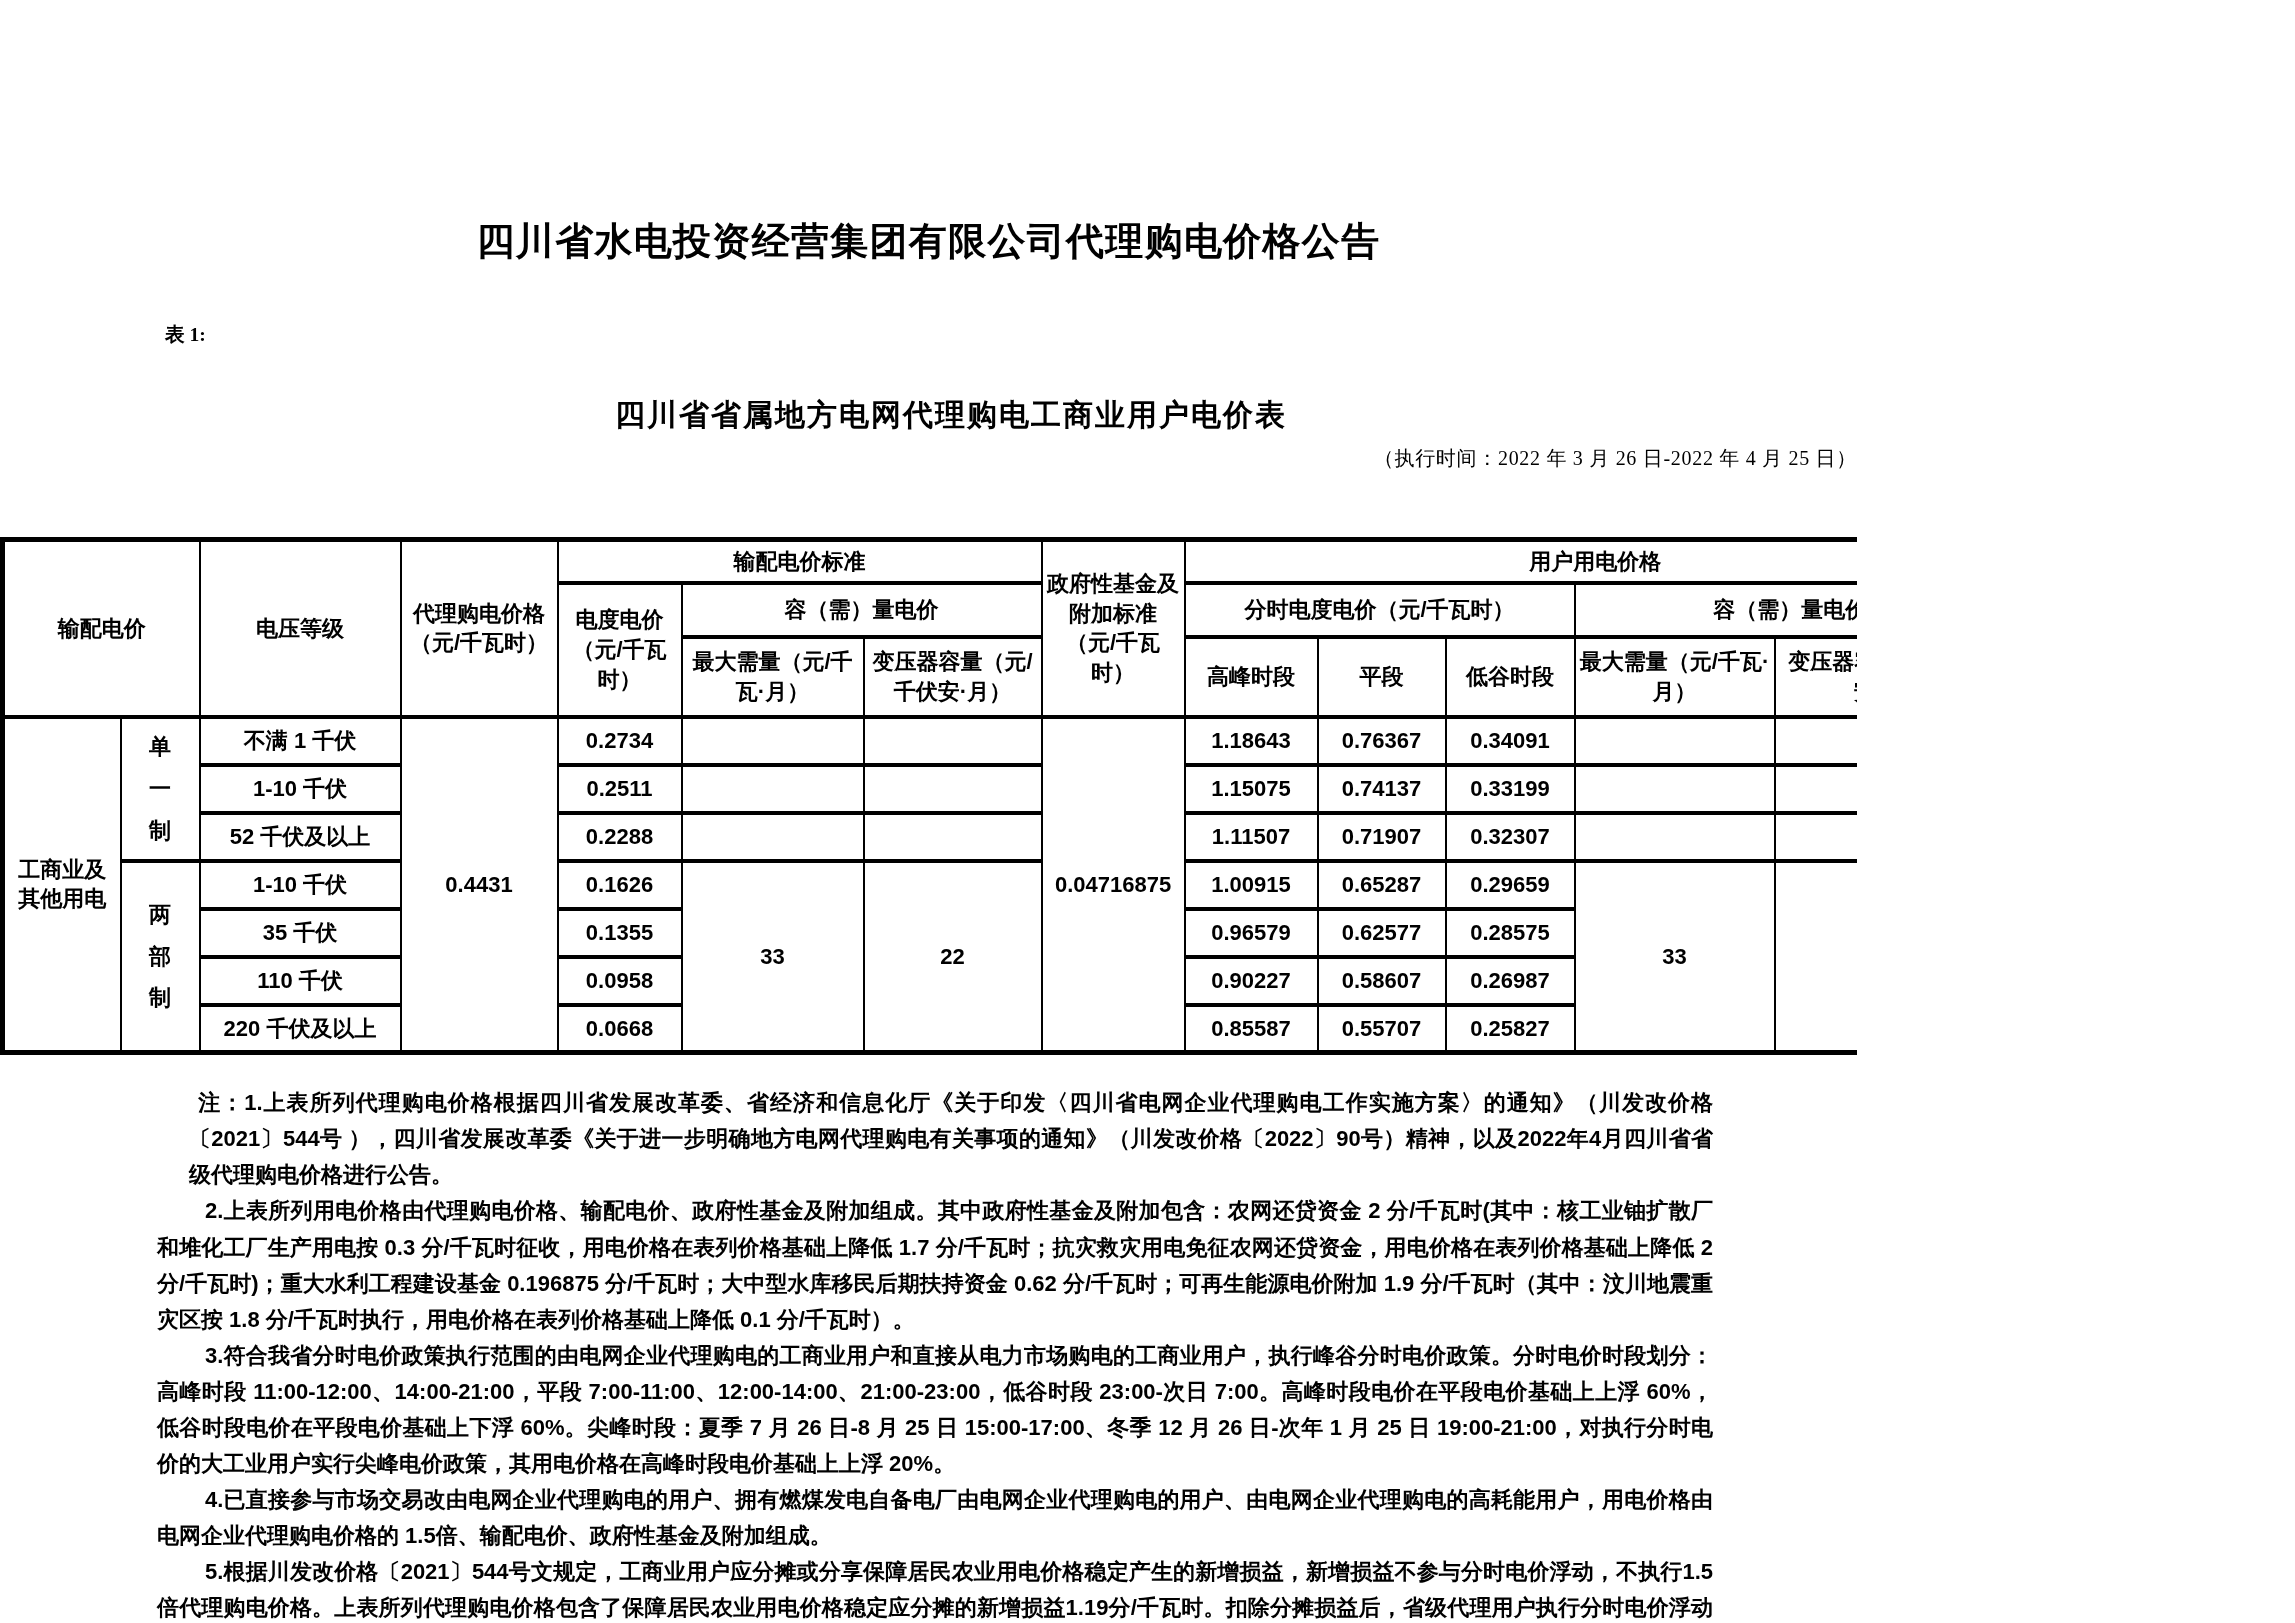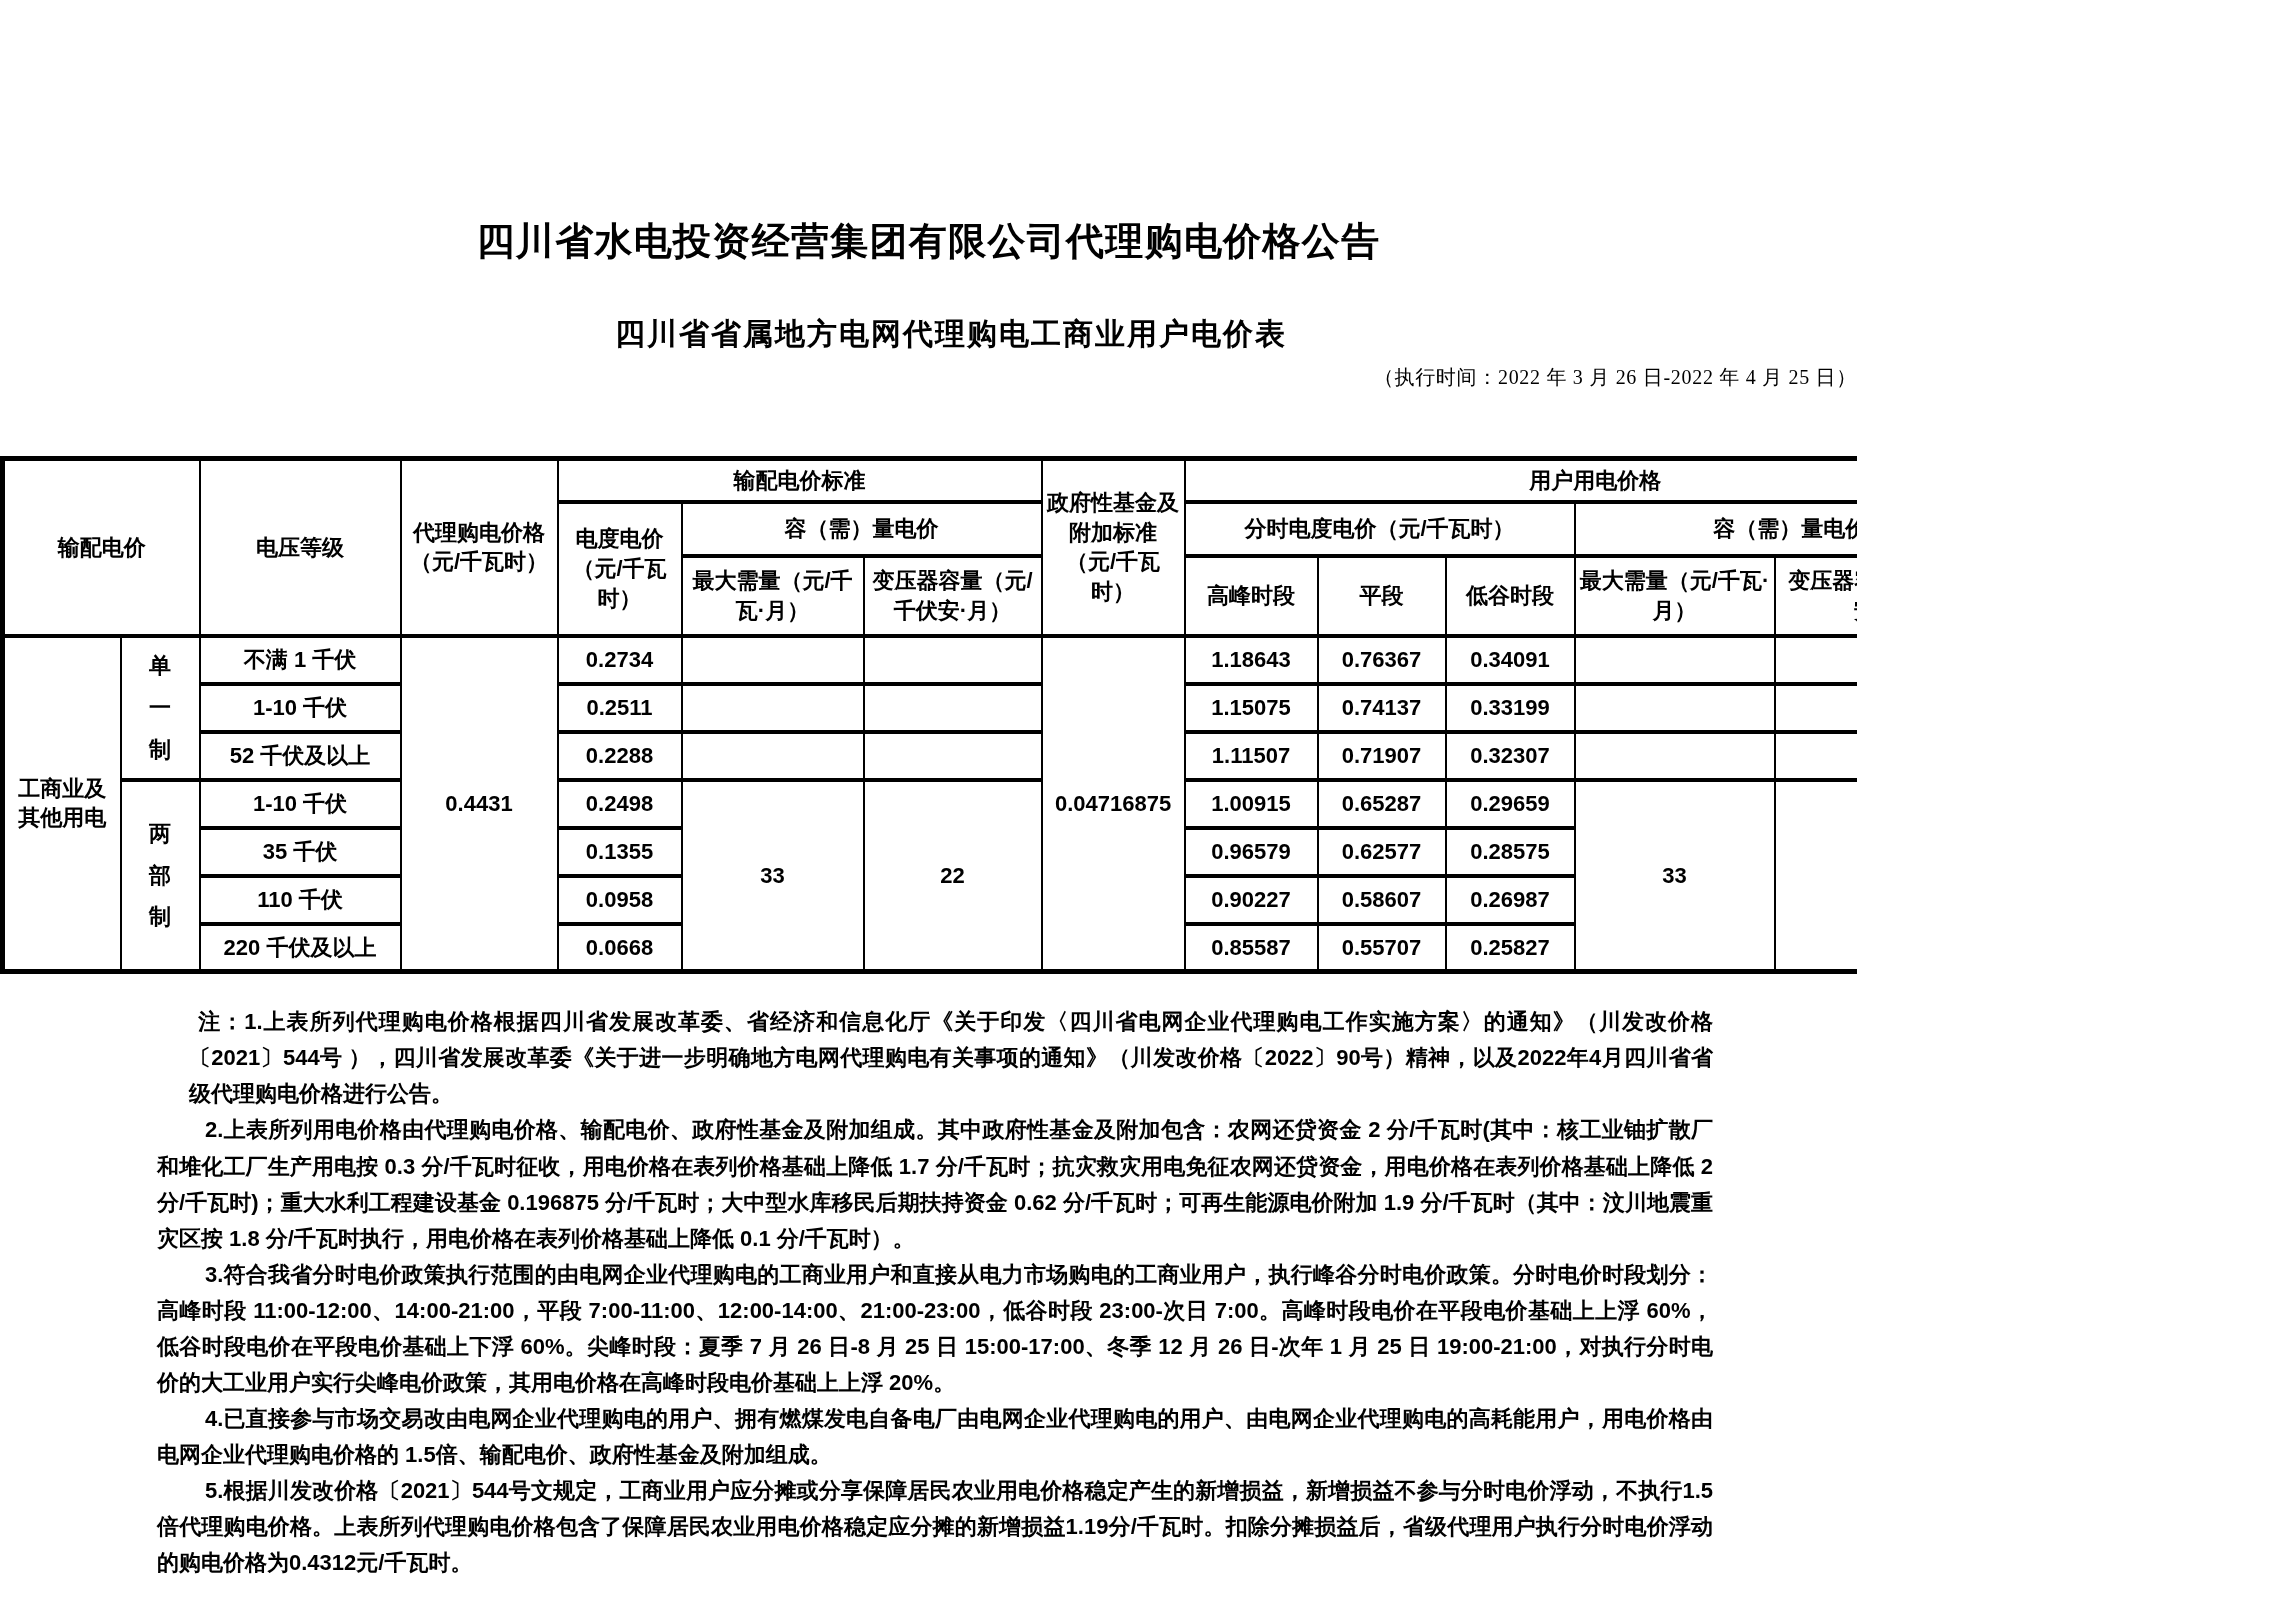--- a/index.html
+++ b/index.html
@@ -93,20 +93,21 @@
     margin-left: 32px;
   }
 </style>
 </head>
 <body>
 
 <div class="page">
 
   <div class="main-title">四川省水电投资经营集团有限公司代理购电价格公告</div>
 
+  <div class="table-label">表 1:</div>
 
   <div class="table-title">四川省省属地方电网代理购电工商业用户电价表</div>
   <div class="table-subtitle">（执行时间：2022 年 3 月 26 日-2022 年 4 月 25 日）</div>
 
   <table class="price-table">
     <colgroup>
       <col style="width:118px">
         <col style="width:79px">
         <col style="width:201px">
       <col style="width:157px">
@@ -183,21 +184,21 @@
       <td>0.71907</td>
       <td>0.32307</td>
       <td></td>
       <td></td>
     </tr>
     <tr class="data-row">
       <td rowspan="4">
             <div class="vert-inner">两部制</div>
           </td>
       <td>1-10 千伏</td>
-      <td>0.2498</td>
+      <td>0.1626</td>
       <td rowspan="4">33</td>
       <td rowspan="4">22</td>
       <td>1.00915</td>
       <td>0.65287</td>
       <td>0.29659</td>
       <td rowspan="4">33</td>
       <td rowspan="4">22</td>
     </tr>
     <tr class="data-row">
       <td>35 千伏</td>

